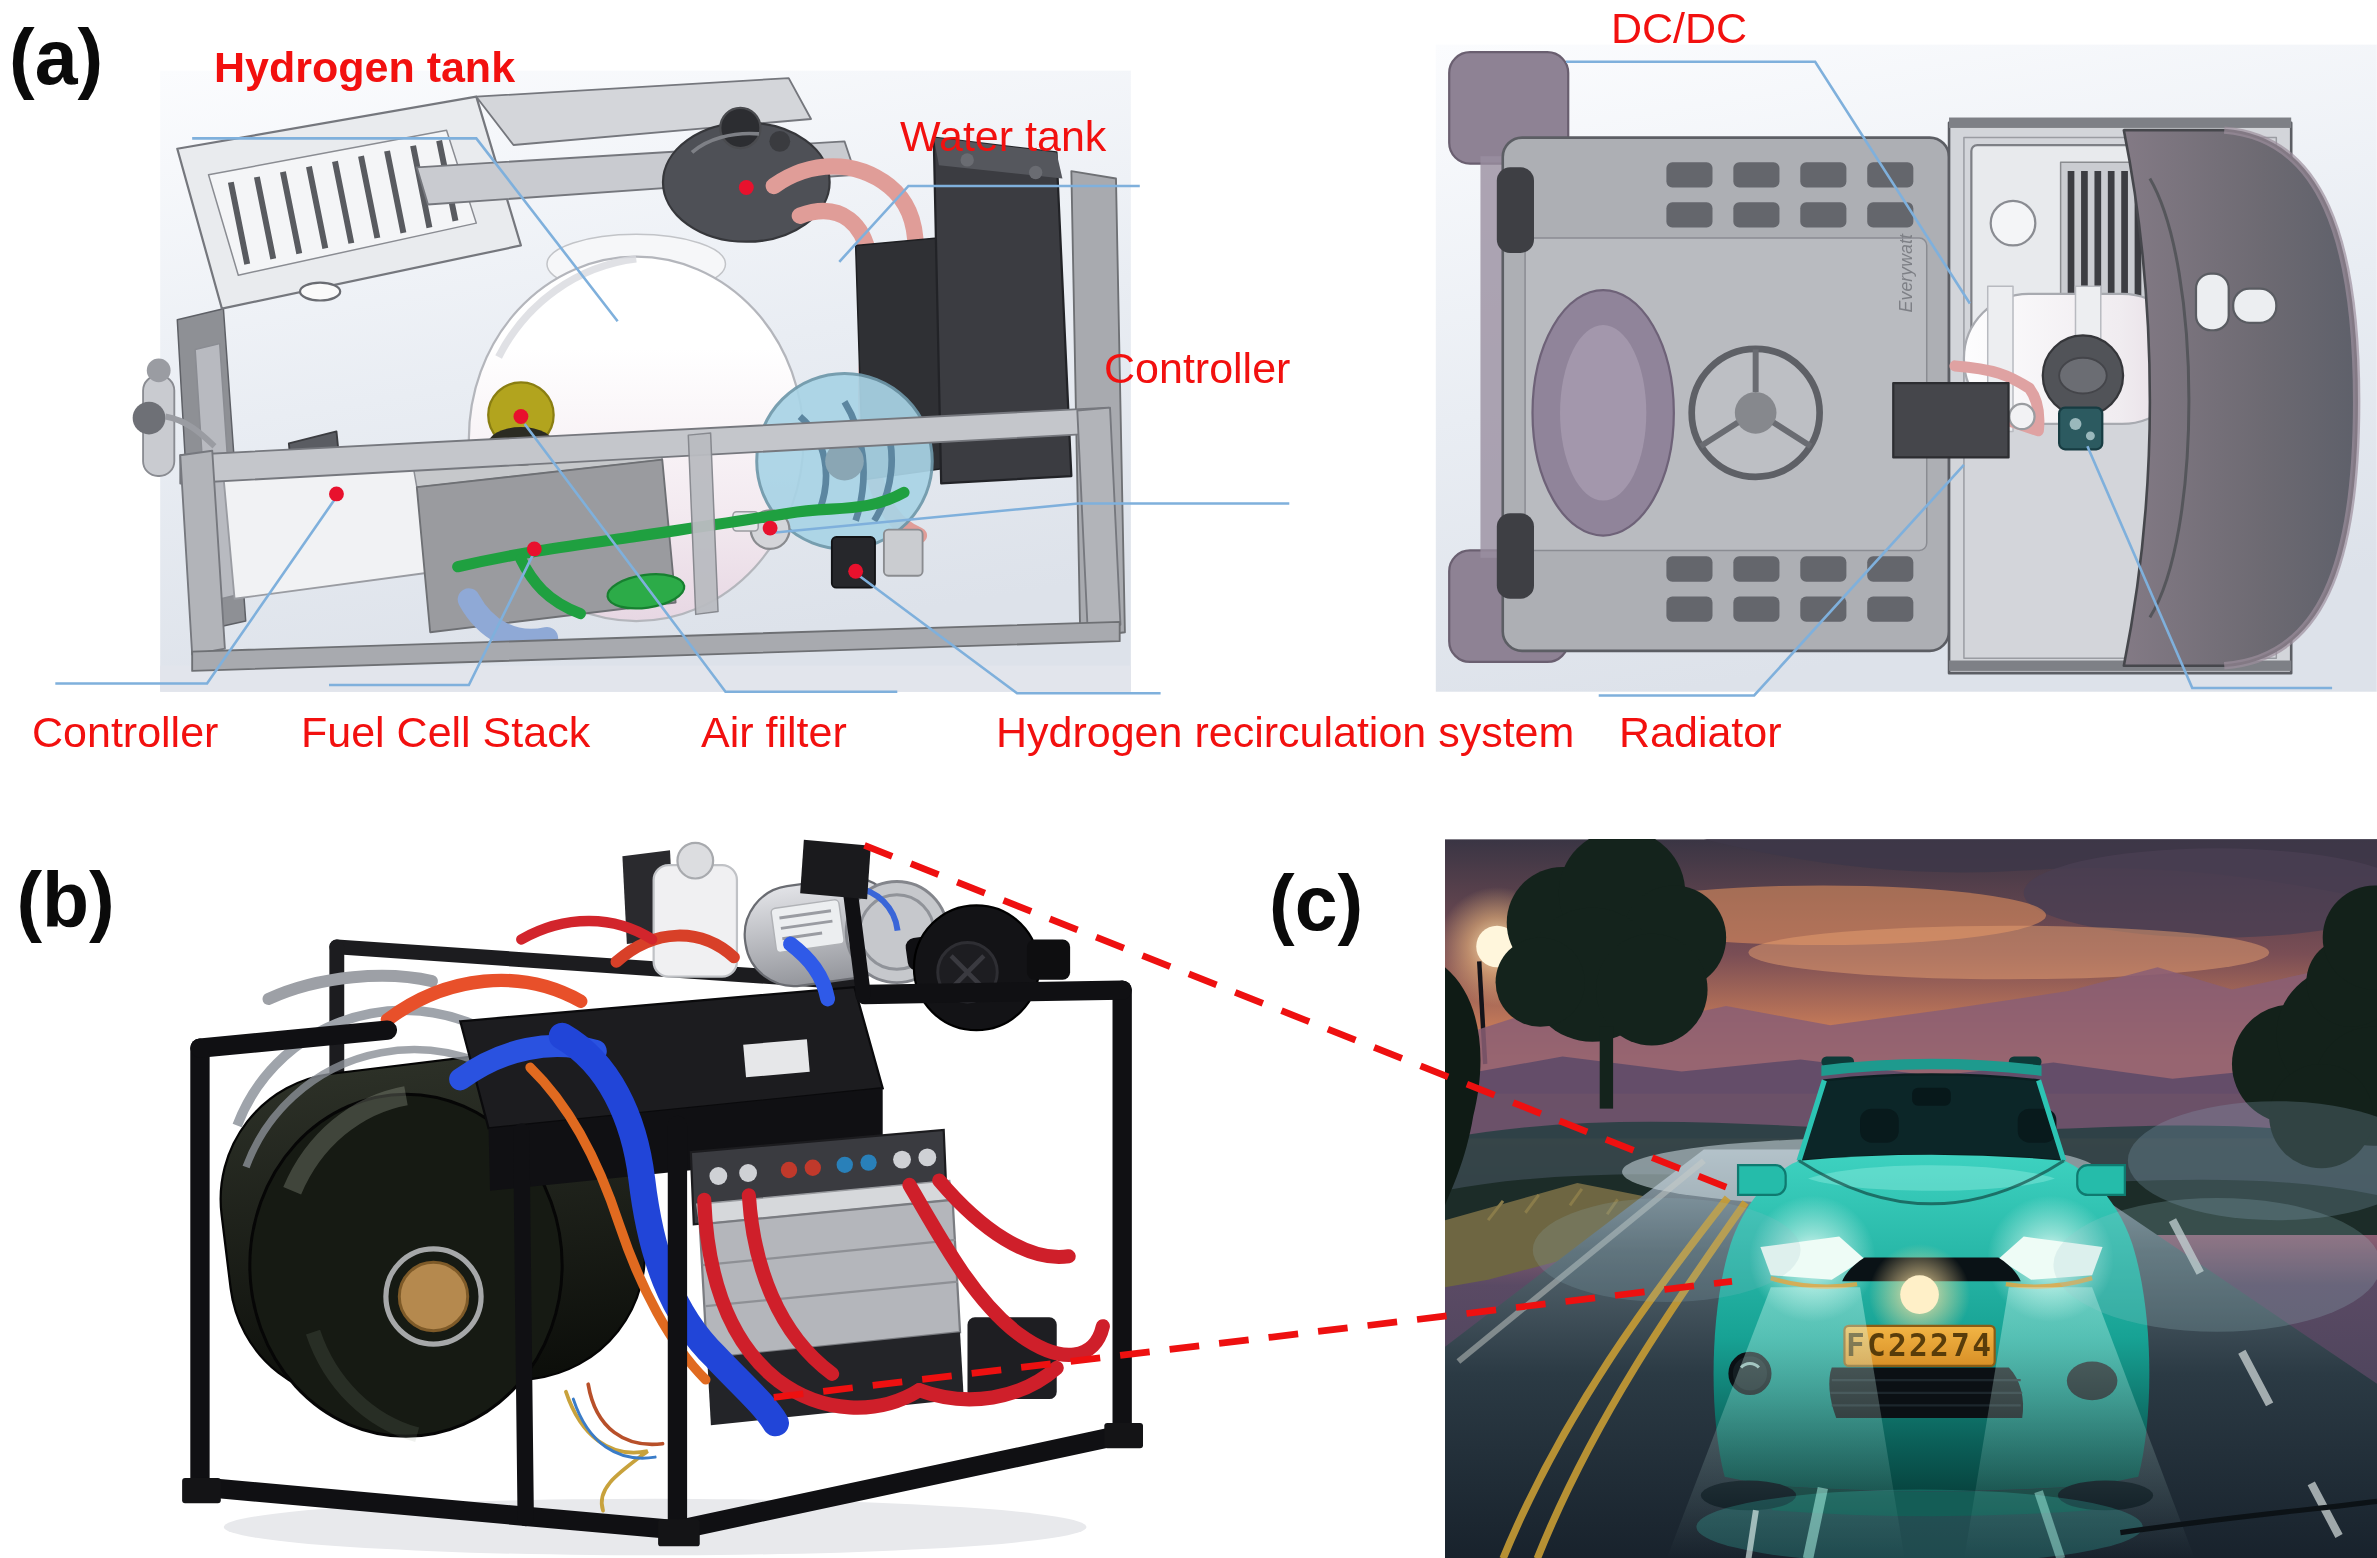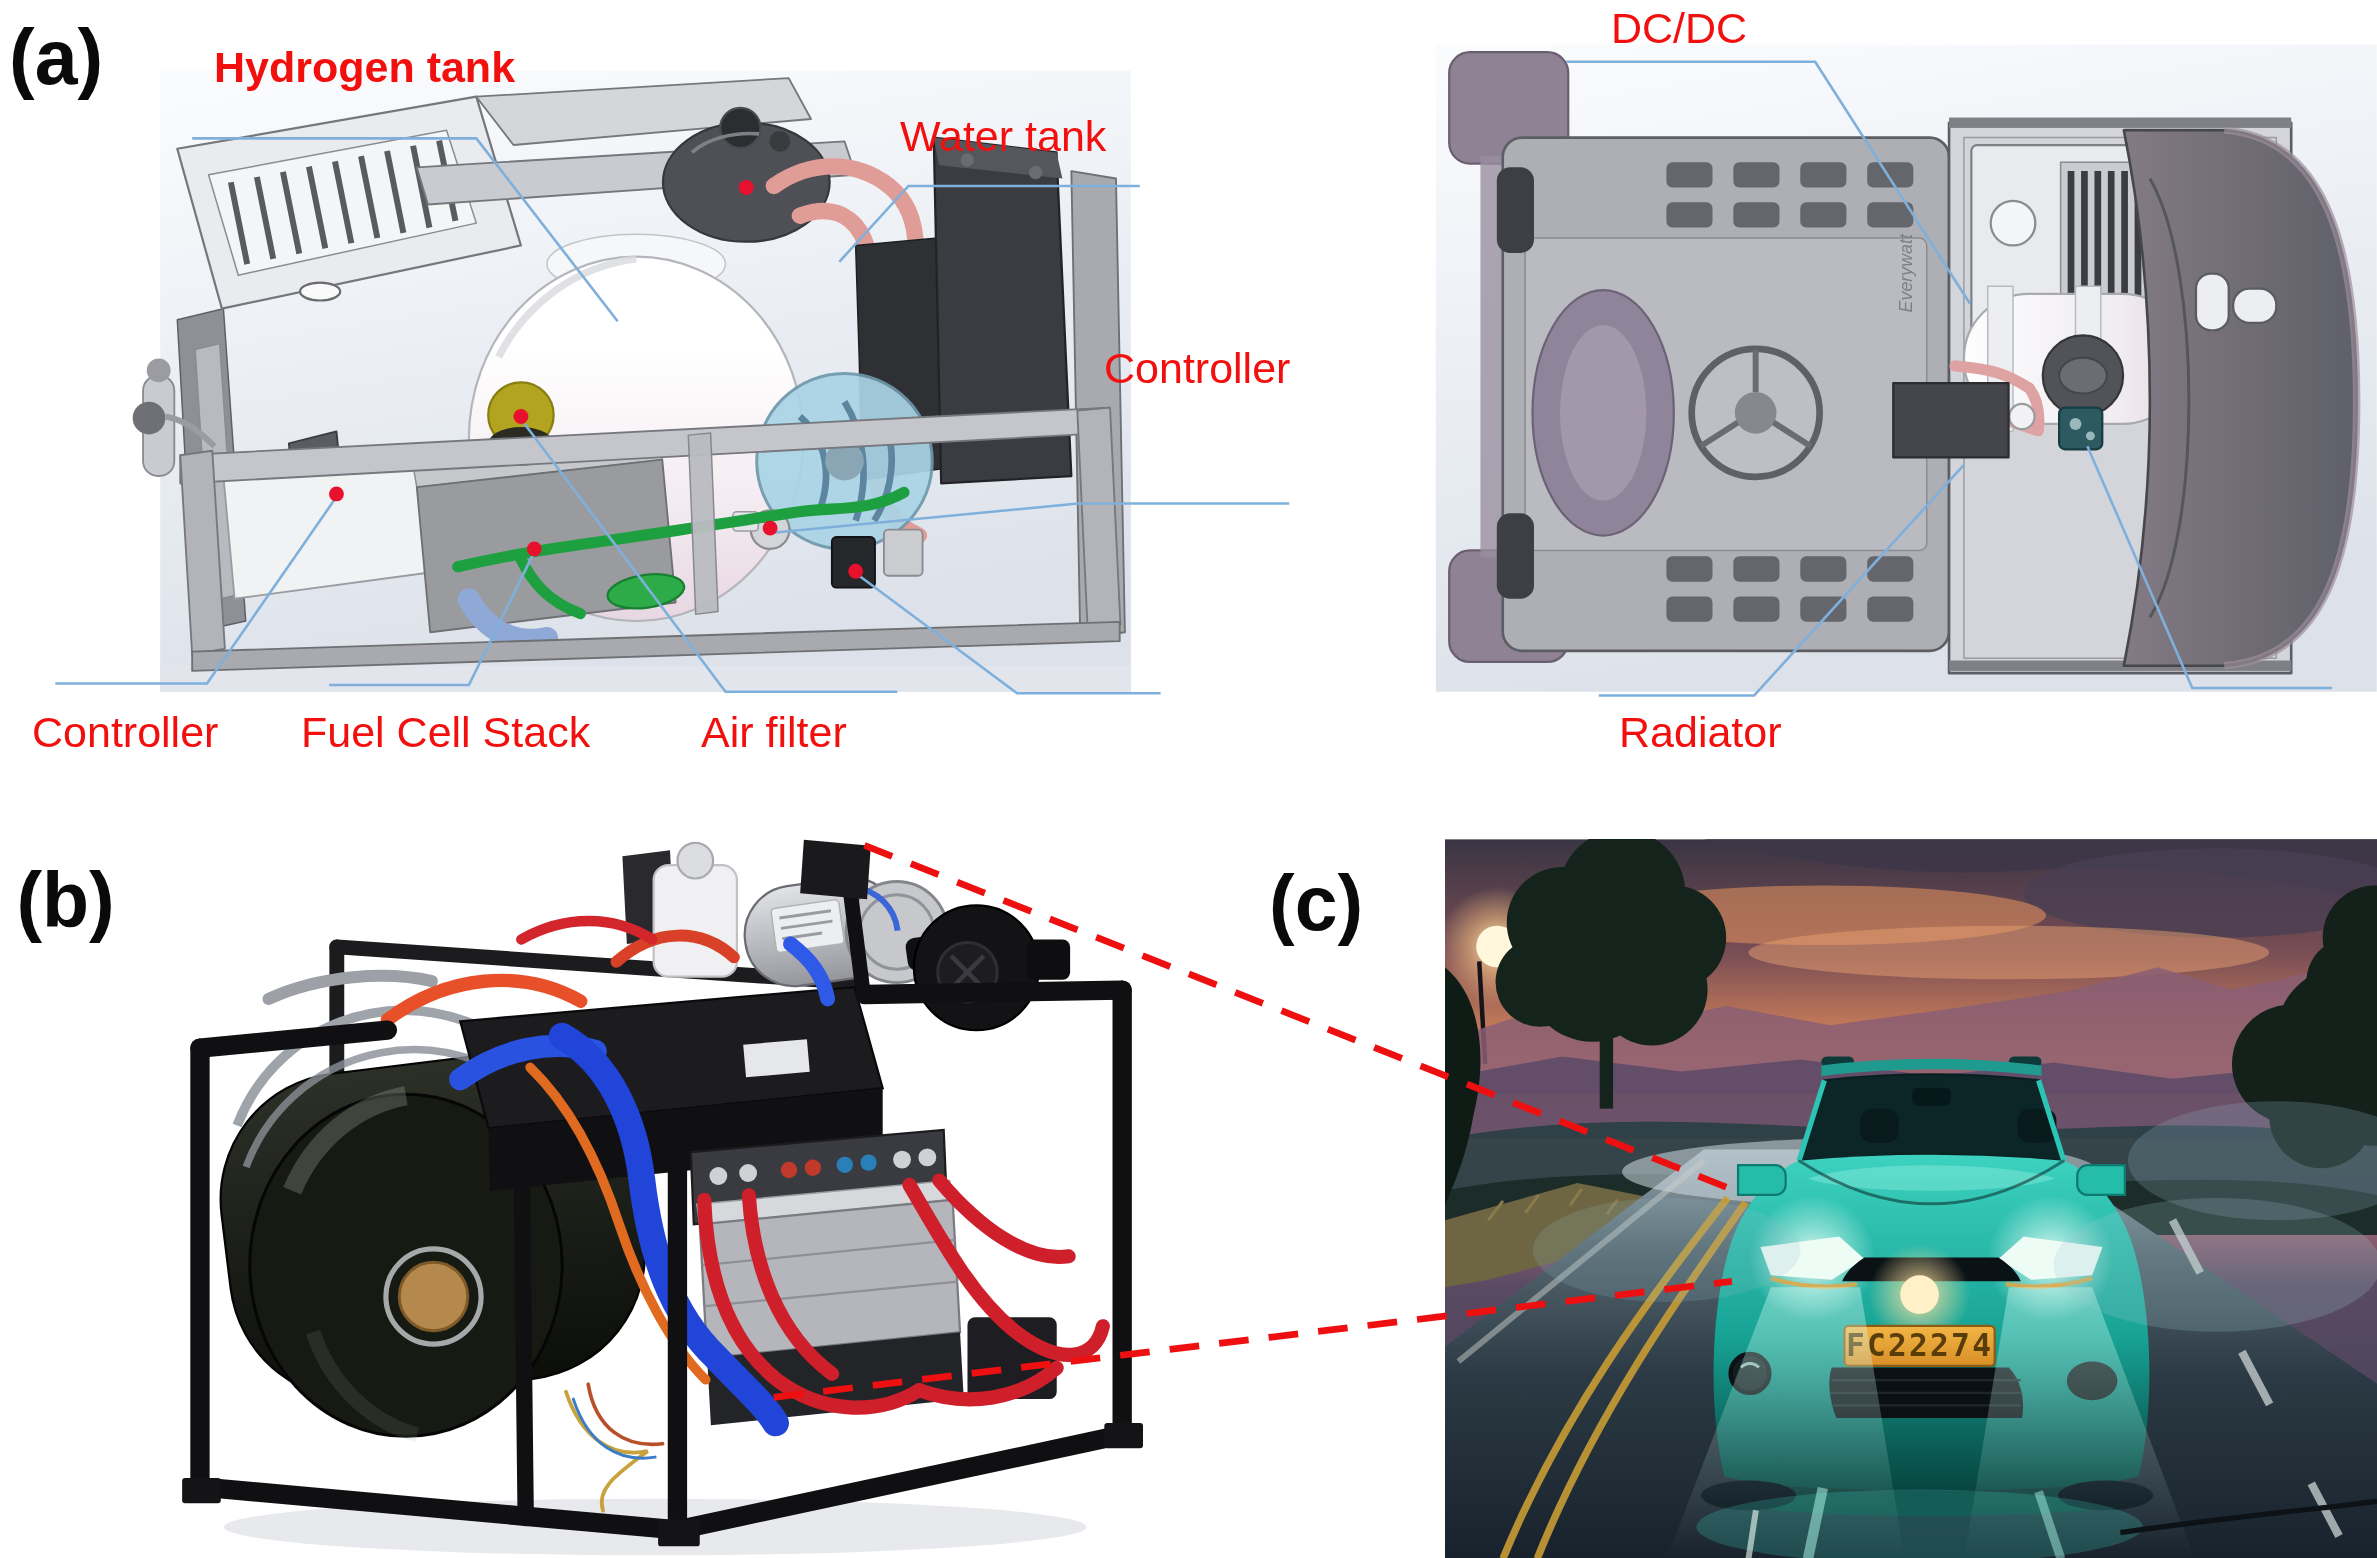--- a/index.html
+++ b/index.html
@@ -475,16 +475,17 @@
   <div class="panel-letter" style="left:16.4px;top:856px;">(b)</div>
   <div class="panel-letter" style="left:1269px;top:859px;">(c)</div>
 
   <div class="ann" style="left:214px;top:43px;font-weight:bold;">Hydrogen tank</div>
   <div class="ann" style="left:900px;top:112px;">Water tank</div>
   <div class="ann" style="left:1611px;top:4px;">DC/DC</div>
   <div class="ann" style="left:1104px;top:344px;">Controller</div>
   <div class="ann" style="left:32px;top:708px;">Controller</div>
   <div class="ann" style="left:301px;top:708px;text-align:right;">Fuel Cell Stack</div>
   <div class="ann" style="left:701px;top:708px;">Air filter</div>
+  <div class="ann" style="left:996px;top:708px;">Hydrogen recirculation system</div>
   <div class="ann" style="left:1619px;top:708px;">Radiator</div>
 
 </div>
 
 
 </body></html>

